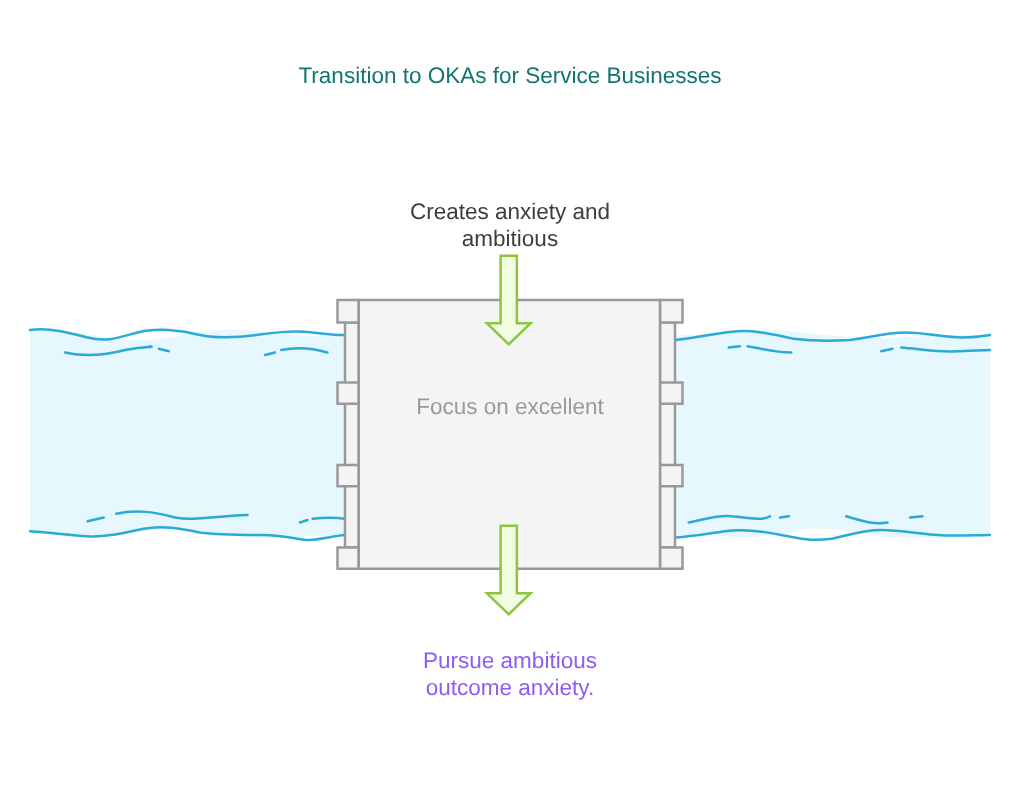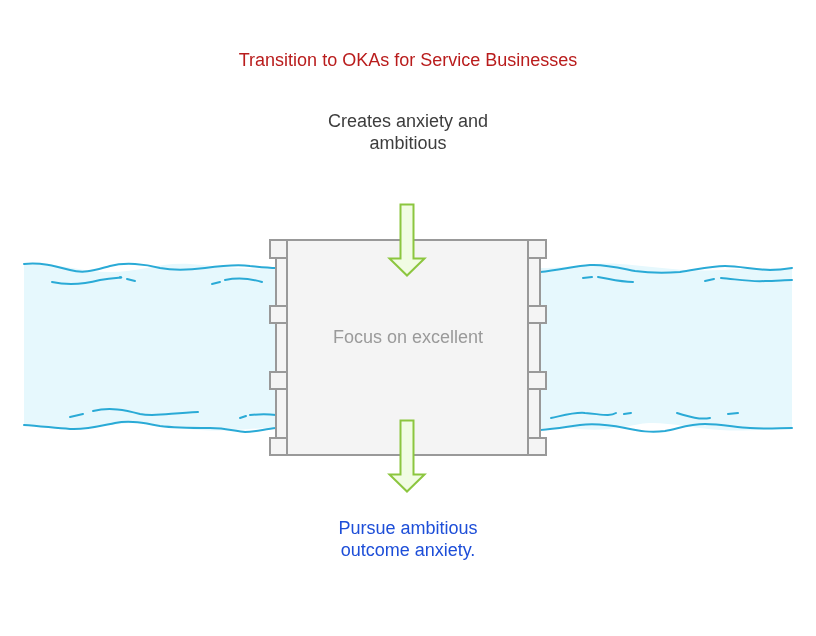--- a/index.html
+++ b/index.html
@@ -26,33 +26,32 @@
       text-align: center;
       color: #3d3d3d;
       font-size: 18px;
       line-height: 22px;
     }
     .title {
       left: 108px;
       width: 600px;
       top: 49px;
       font-size: 18px;
-      color: #b91c1c;
+      color: #0f766e;
     }
     .top-label {
       left: 300px;
       width: 216px;
       top: 110px;
     }
     .center-label {
       left: 300px;
       width: 216px;
       top: 314px;
       color: #9a9a9a;
-      margin-top: 12px;
     }
     .bottom-label {
       left: 300px;
       width: 216px;
       top: 517px;
     }
     .line { display: block; }
   </style>
 </head>
 <body>
@@ -113,25 +112,25 @@
 
 <style>
   .water-fill { fill: #e6f8fd; stroke: none; }
   .wave { fill: none; stroke: #2aaad6; stroke-width: 2; stroke-linecap: round; }
   .dam { fill: #f4f4f4; stroke: #999999; stroke-width: 2; }
   .arrow { fill: #f1fce3; stroke: #8cc63f; stroke-width: 2; stroke-linejoin: miter; }
 </style>
 
 <div class="txt title">Transition to OKAs for Service Businesses</div>
 
-<div class="txt top-label" style="color: rgb(61, 61, 61);">
+<div class="txt top-label" style="color: rgb(61, 61, 61); margin-top: 48px;">
   <span class="line">Creates anxiety and</span>
   <span class="line">ambitious</span>
 </div>
 
 <div class="txt center-label" style="color: rgb(154, 154, 154);">
   <span class="line">Focus on excellent</span>
 </div>
 
-<div class="txt bottom-label" style="color: #1d4ed8;">
+<div class="txt bottom-label" style="color: #8b5cf6;">
   <span class="line">Pursue ambitious</span>
   <span class="line">outcome anxiety.</span>
 </div>
 
 </body></html>

